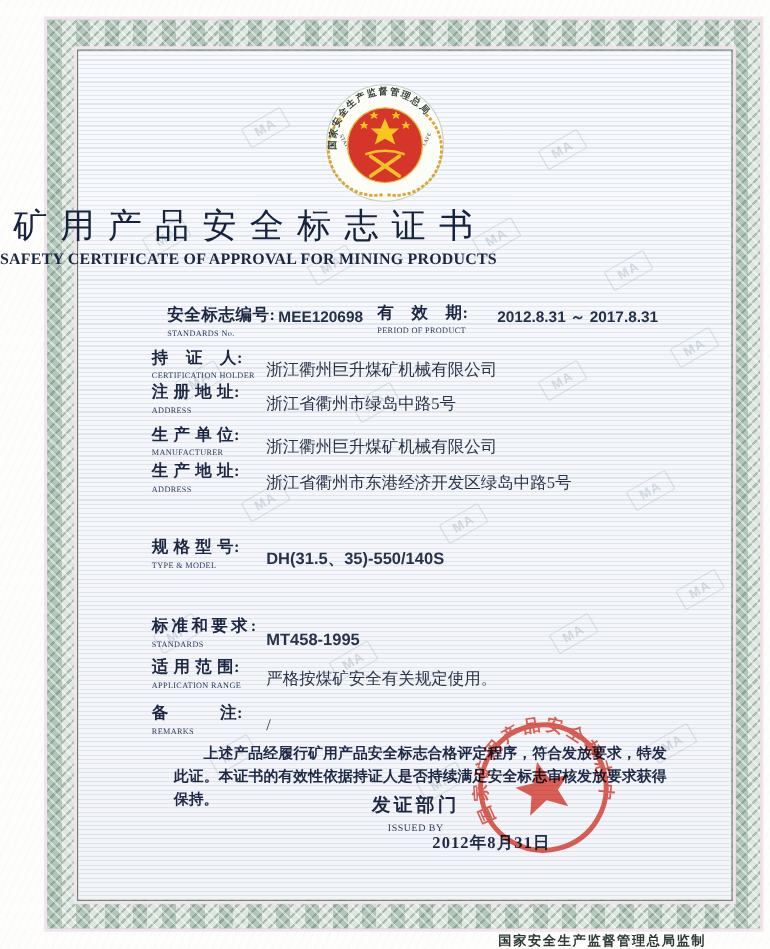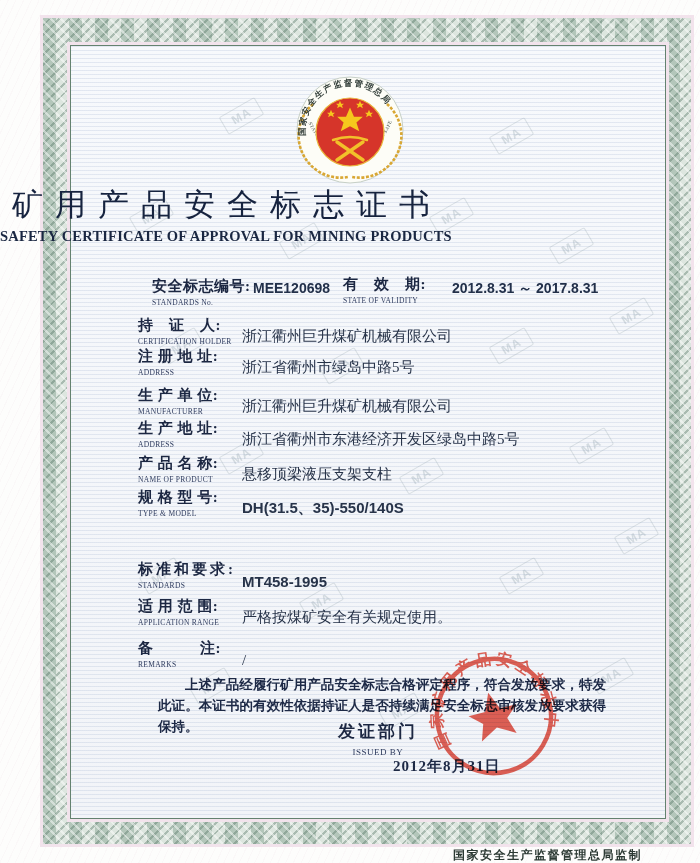--- a/index.html
+++ b/index.html
@@ -151,21 +151,21 @@
   <div class="abs title-en">SAFETY CERTIFICATE OF APPROVAL FOR MINING PRODUCTS</div>
 
   <div class="abs lblblock" style="left:152px;top:277px">
     <span class="zh">安全标志编号:</span>
     <span class="en">STANDARDS No.</span>
   </div>
   <div class="abs val-mono" style="left:253px;top:280px;color:#22304a;font-weight:600">MEE120698</div>
 
   <div class="abs lblblock" style="left:343px;top:275px">
     <span class="zh">有　效　期:</span>
-    <span class="en">STATE OF VALIDITY</span>
+    <span class="en">PERIOD OF PRODUCT</span>
   </div>
   <div class="abs val-mono" style="left:452px;top:280px;color:#22304a;font-weight:600">2012.8.31 ～ 2017.8.31</div>
 
   <div class="row" style="top:316px">
     <div class="lblblock">
         <span class="zh">持　证　人:</span>
       <span class="en">CERTIFICATION HOLDER</span>
       </div>
     <div class="val">浙江衢州巨升煤矿机械有限公司</div>
   </div>
@@ -187,27 +187,20 @@
   </div>
 
   <div class="row" style="top:419px">
     <div class="lblblock">
         <span class="zh">生 产 地 址:</span>
       <span class="en">ADDRESS</span>
       </div>
     <div class="val">浙江省衢州市东港经济开发区绿岛中路5号</div>
   </div>
 
-  <div class="row" style="top:454px">
-    <div class="lblblock">
-        <span class="zh">产 品 名 称:</span>
-      <span class="en">NAME OF PRODUCT</span>
-      </div>
-    <div class="val">悬移顶梁液压支架支柱</div>
-  </div>
 
   <div class="row" style="top:488px">
     <div class="lblblock">
         <span class="zh">规 格 型 号:</span>
       <span class="en">TYPE &amp; MODEL</span>
       </div>
     <div class="val val-mono" style="font-weight:600">DH(31.5、35)-550/140S</div>
   </div>
 
   <div class="row" style="top:560px">

